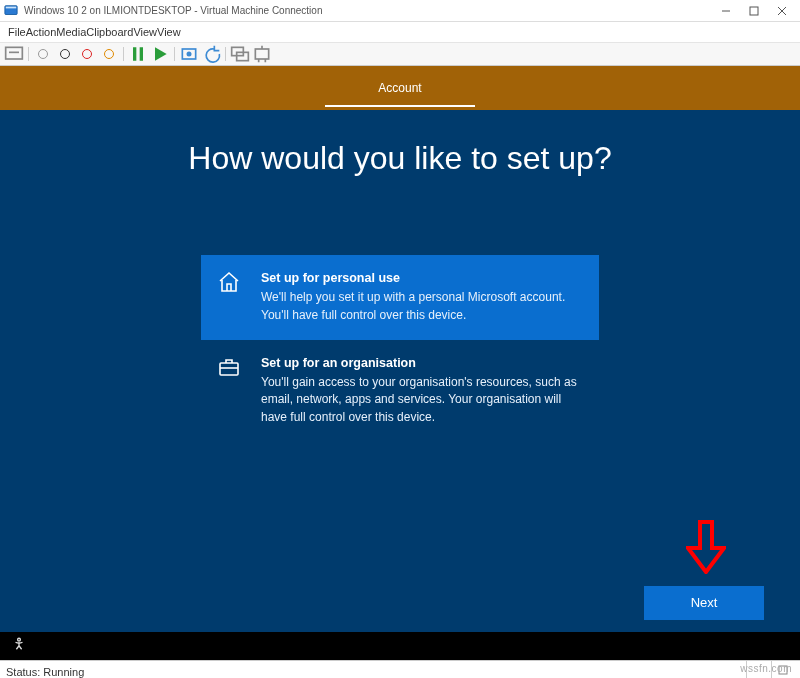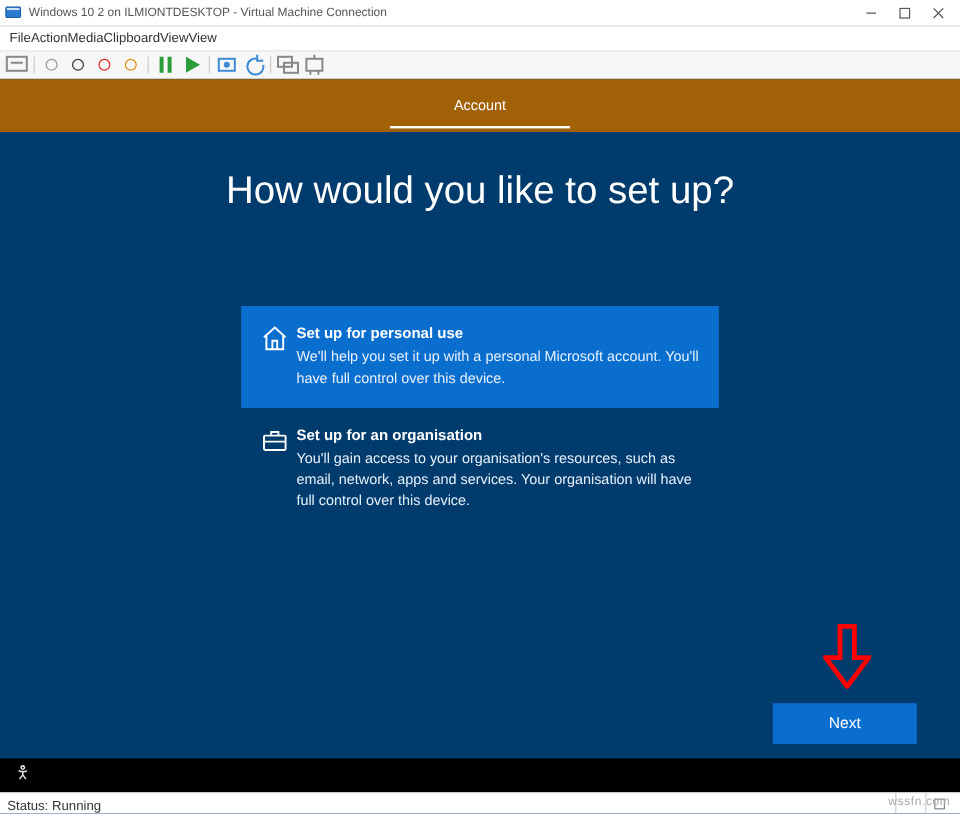--- a/index.html
+++ b/index.html
@@ -20,21 +20,21 @@
     .tbtn .dot { width: 10px; height: 10px; border-radius: 50%; border: 1.5px solid; display: block; }
     .sep { width: 1px; height: 14px; background: #ccc; margin: 0 2px; }
 
     
     .vm { position: relative; height: 594px; background: #003b6d; } 
     .vm-top { height: 44px; background: #a16207; display: flex; align-items: center; justify-content: center; }
     .tab { color: #fff; font-size: 12px; padding: 12px 30px 10px; border-bottom: 2px solid #fff; width: 150px; text-align: center; }
     .heading { text-align: center; color: #fff; font-weight: 300; font-size: 32px; margin-top: 30px; }
 
     .options { width: 398px; margin: 78px auto 0; }
-    .card { display: flex; align-items: flex-start; gap: 6px; padding: 14px 16px 16px; color: #fff; font-size: 12px; line-height: 1.45; cursor: pointer; }
+    .card { display: flex; align-items: flex-start; gap: 20px; padding: 14px 16px 16px; color: #fff; font-size: 12px; line-height: 1.45; cursor: pointer; }
     .card.selected { background: #0a6ecf; }
     .card .title { font-weight: 600; font-size: 12.5px; margin-bottom: 2px; }
     .card .desc { color: #e6f0fb; }
     .card .icon { width: 24px; height: 24px; flex: none; margin-top: 1px; }
     .card svg { width: 24px; height: 24px; stroke: #fff; stroke-width: 1.6; fill: none; }
 
     .next-btn { position: absolute; right: 36px; bottom: 40px; width: 120px; height: 34px; background: #0a6ecf; color: #fff; border: none; font-size: 13px; text-align: center; line-height: 34px; cursor: pointer; }
 
     
     .annot-arrow { position: absolute; right: 74px; bottom: 86px; width: 40px; height: 54px; }

